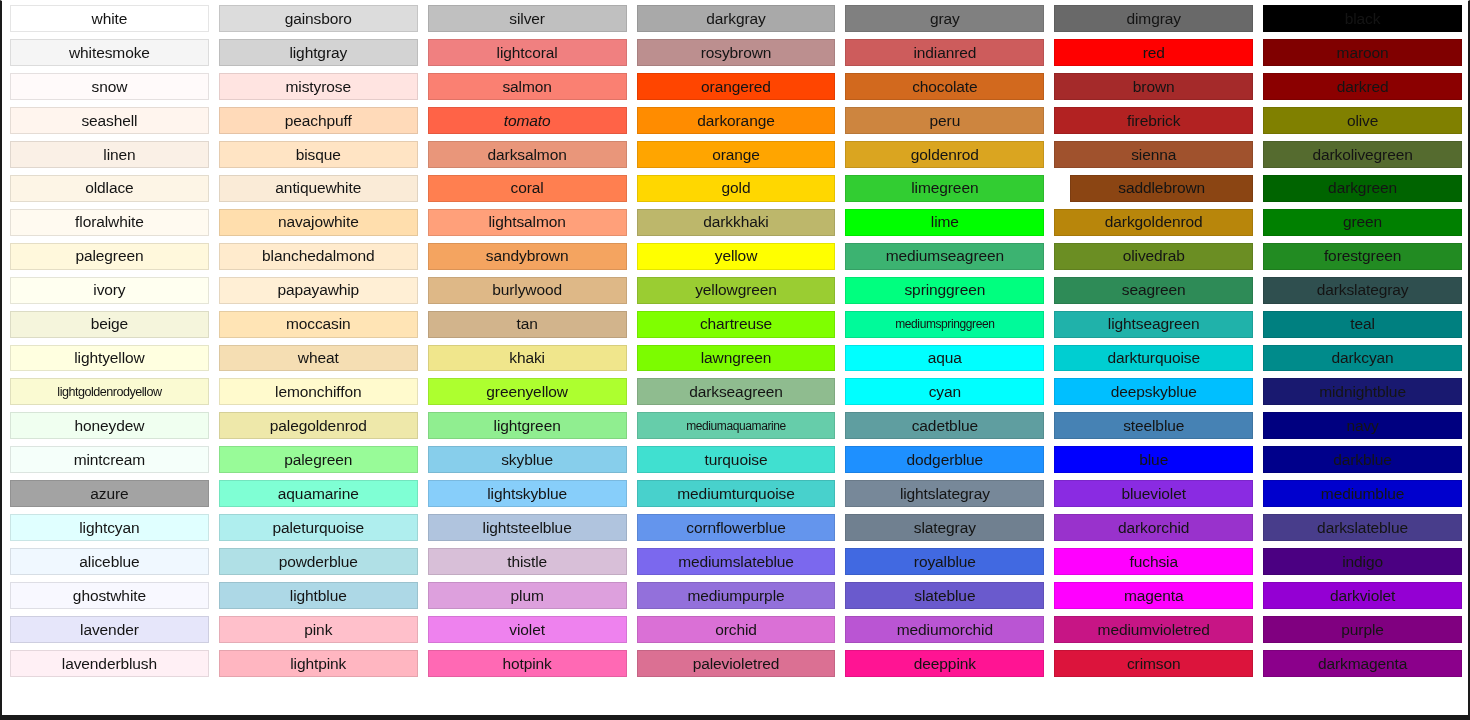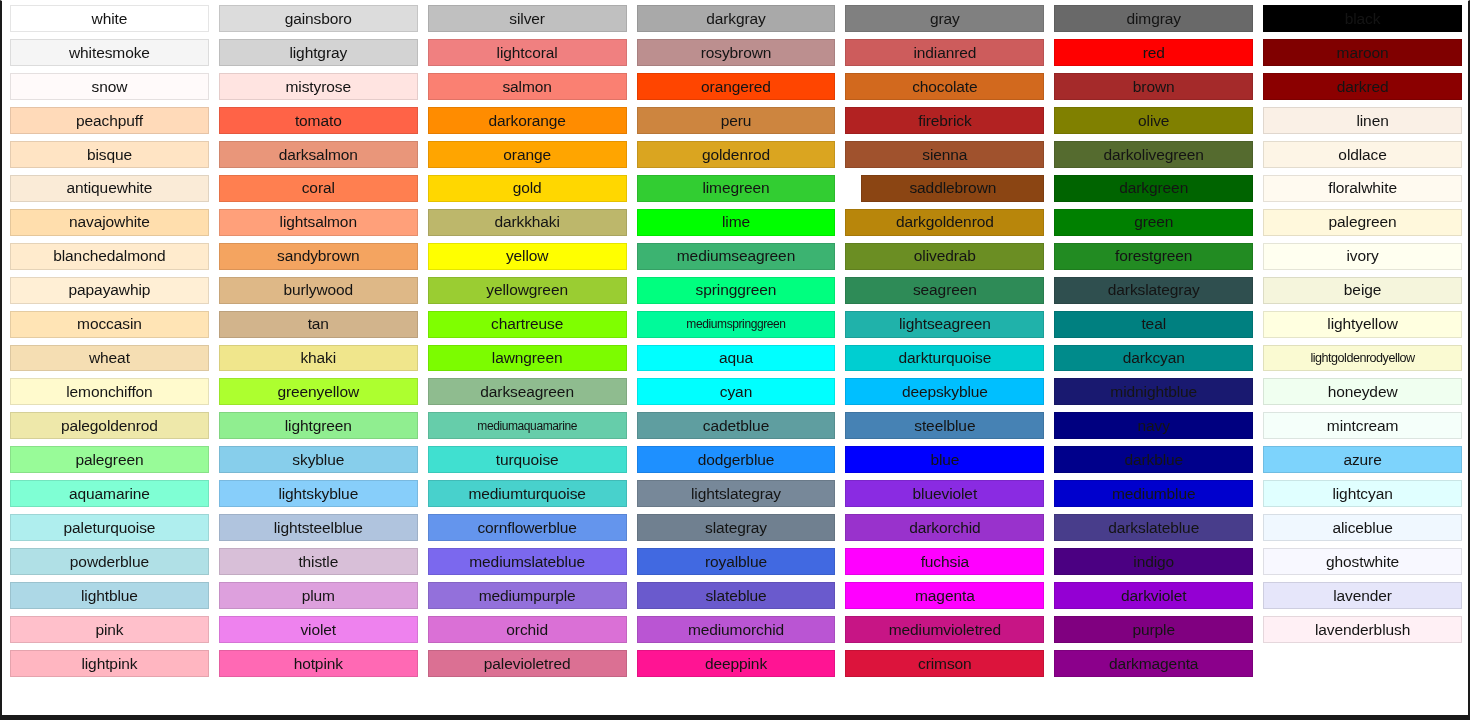--- a/index.html
+++ b/index.html
@@ -126,24 +126,27 @@
       </div>
       <div class="swatch" style="background: rgb(210, 105, 30);">
         <span class="swatch-label">chocolate</span>
       </div>
       <div class="swatch" style="background: rgb(165, 42, 42);">
         <span class="swatch-label">brown</span>
       </div>
       <div class="swatch" style="background: rgb(139, 0, 0);">
         <span class="swatch-label">darkred</span>
       </div>
+      <div class="swatch" style="background: rgb(255, 245, 238);">
+        <span class="swatch-label">seashell</span>
+      </div>
       <div class="swatch" style="background: rgb(255, 218, 185);">
         <span class="swatch-label">peachpuff</span>
       </div>
-      <div class="swatch" style="background: rgb(255, 99, 71);">
+      <div class="swatch" style="background: rgb(255, 99, 71); font-style: italic;">
         <span class="swatch-label">tomato</span>
       </div>
       <div class="swatch" style="background: rgb(255, 140, 0);">
         <span class="swatch-label">darkorange</span>
       </div>
       <div class="swatch" style="background: rgb(205, 133, 63);">
         <span class="swatch-label">peru</span>
       </div>
       <div class="swatch" style="background: rgb(178, 34, 34);">
         <span class="swatch-label">firebrick</span>
@@ -354,21 +357,21 @@
       </div>
       <div class="swatch" style="background: rgb(30, 144, 255);">
         <span class="swatch-label">dodgerblue</span>
       </div>
       <div class="swatch" style="background: rgb(0, 0, 255);">
         <span class="swatch-label">blue</span>
       </div>
       <div class="swatch" style="background: rgb(0, 0, 139);">
         <span class="swatch-label">darkblue</span>
       </div>
-      <div class="swatch" style="background: #7dd3fc;">
+      <div class="swatch" style="background: #a3a3a3;">
         <span class="swatch-label">azure</span>
       </div>
       <div class="swatch" style="background: rgb(127, 255, 212);">
         <span class="swatch-label">aquamarine</span>
       </div>
       <div class="swatch" style="background: rgb(135, 206, 250);">
         <span class="swatch-label">lightskyblue</span>
       </div>
       <div class="swatch" style="background: rgb(72, 209, 204);">
         <span class="swatch-label">mediumturquoise</span>

